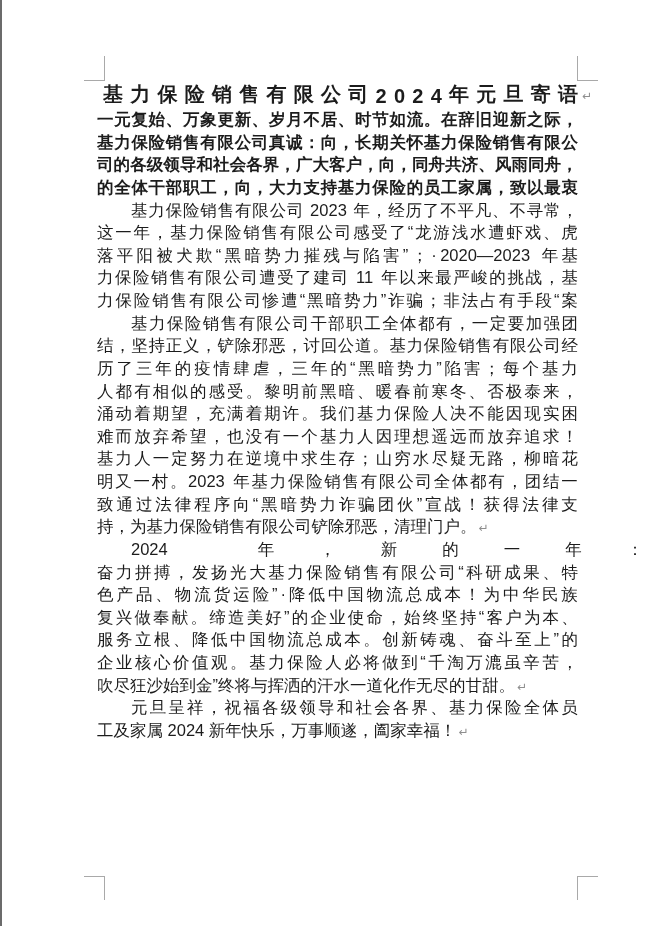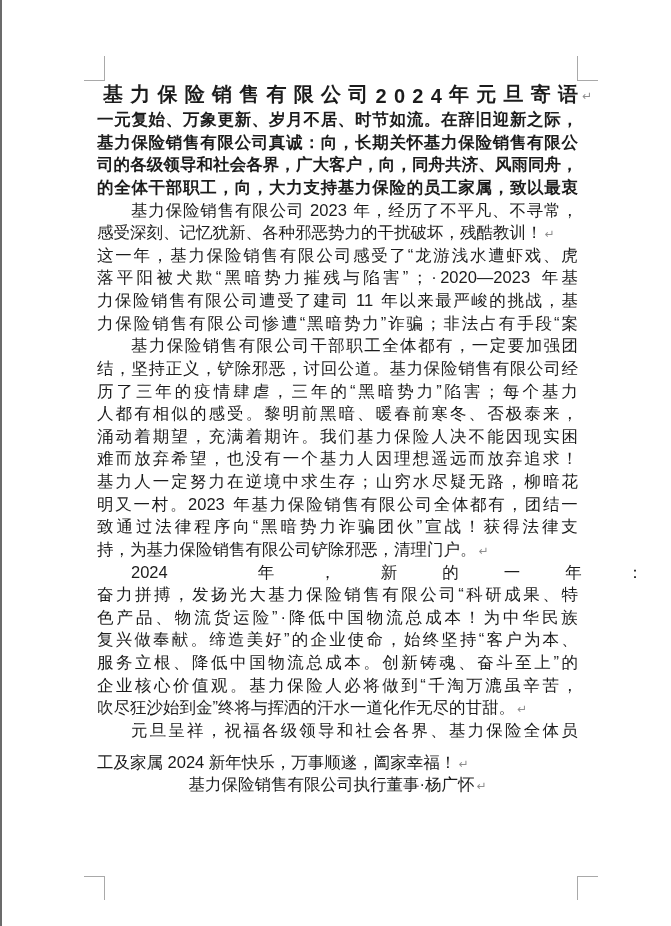--- a/index.html
+++ b/index.html
@@ -205,21 +205,20 @@
             <span>了</span>
             <span>不</span>
             <span>平</span>
             <span>凡</span>
             <span>、</span>
             <span>不</span>
             <span>寻</span>
             <span>常</span>
             <span>，</span>
           </div>
-          <div class="line" style="text-align: left;">感受深刻、记忆犹新、各种邪恶势力的干扰破坏，残酷教训！<span class="pilcrow" style="color: rgb(142, 142, 142);">↵</span></div>
         </div>
         <div class="para">
           <div class="line full">
             <span>这</span>
             <span>一</span>
             <span>年</span>
             <span>，</span>
             <span>基</span>
             <span>力</span>
             <span>保</span>
@@ -776,20 +775,17 @@
             <span>界</span>
             <span>、</span>
             <span>基</span>
             <span>力</span>
             <span>保</span>
             <span>险</span>
             <span>全</span>
             <span>体</span>
             <span>员</span>
           </div>
-          <div class="line" style="text-align: left; margin-top: 9px;">工及家属 2024 新年快乐，万事顺遂，阖家幸福！<span class="pilcrow" style="color: rgb(142, 142, 142);">↵</span></div>
-        </div>
-        <div class="para">
-          <div class="line" style="text-align: center;">基力保险销售有限公司执行董事·杨广怀<span class="pilcrow" style="color: rgb(142, 142, 142);">↵</span></div>
+          <div class="line" style="text-align: left;">工及家属 2024 新年快乐，万事顺遂，阖家幸福！<span class="pilcrow" style="color: rgb(142, 142, 142);">↵</span></div>
         </div>
       </div>
   </div>
 </div>
 
 </body></html>

